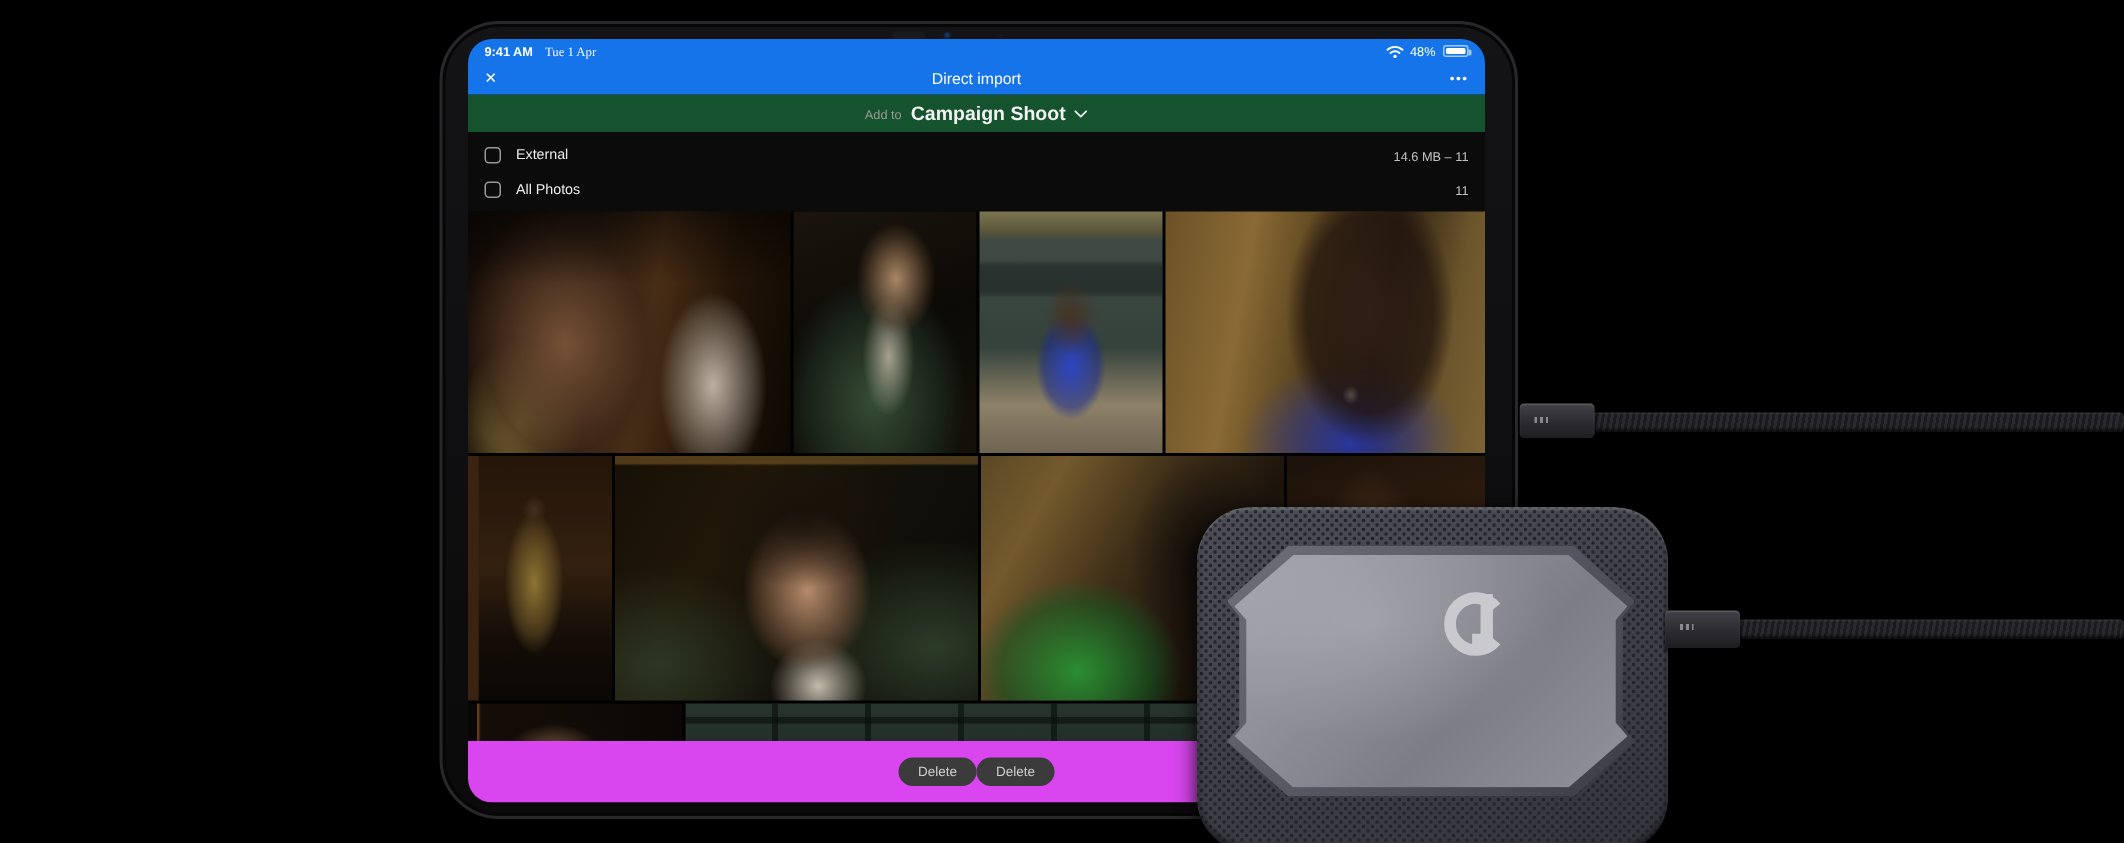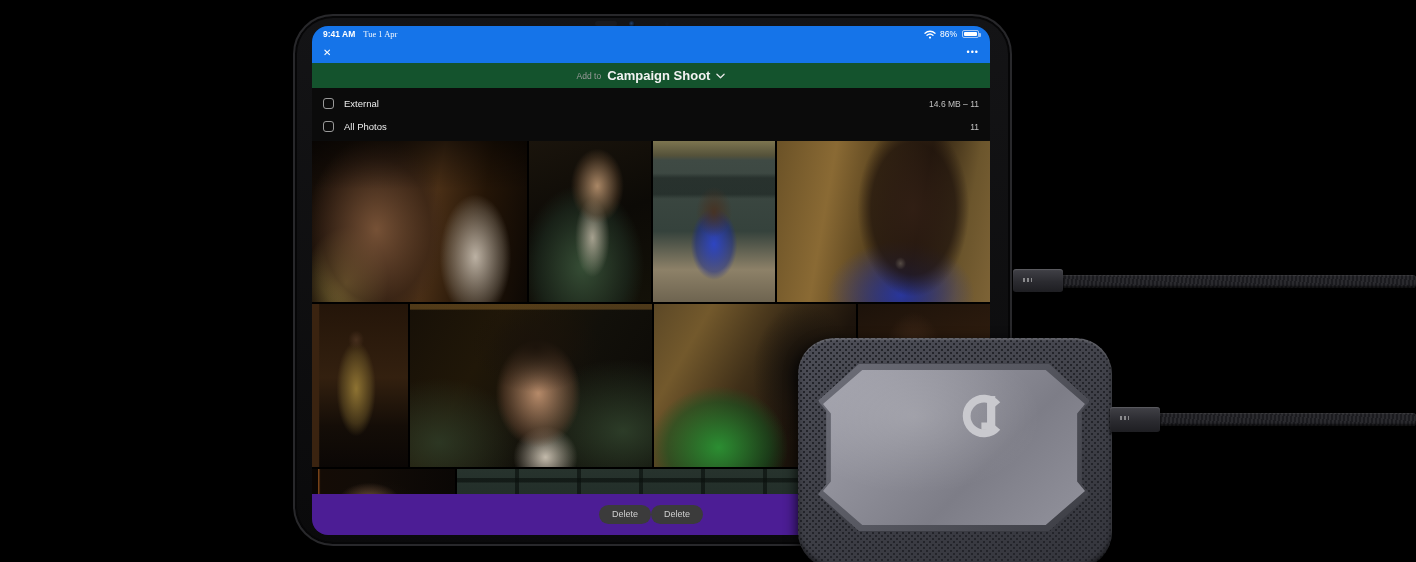--- a/index.html
+++ b/index.html
@@ -117,21 +117,21 @@
      radial-gradient(42px 24px at 40% 100%,rgba(152,112,82,.7),transparent 72%),
      radial-gradient(58px 34px at 44% 115%,rgba(22,15,10,1),transparent 75%),
      linear-gradient(90deg,#0a0603 0%,#0a0603 4%,#7a4418 4.5%,#140c06 6%,#120c07 40%,#0a0705 100%);}
   .ph-r3c2{background:
      repeating-linear-gradient(90deg,transparent 0 58px,rgba(10,16,13,.65) 58px 62px),
      linear-gradient(180deg,transparent 0 28%,rgba(12,18,15,.7) 30%,rgba(12,18,15,.7) 42%,transparent 45%),
      linear-gradient(180deg,#27332d 0%,#222e29 100%);}
   .ph-r3c3{background:linear-gradient(120deg,#241a10,#160f09 60%,#0e0a06 100%);}
 
   
-  .footer{position:absolute;left:0;right:0;bottom:0;height:41px;background:#4c1d95;
+  .footer{position:absolute;left:0;right:0;bottom:0;height:41px;background:#d946ef;
           display:flex;align-items:center;justify-content:center;gap:0;}
   .pill-btn{border:none;border-radius:10px;background:#3b3b3b;color:#cfcfcf;
             font-size:9px;padding:4px 13px;font-family:inherit;line-height:1.2;}
 
   
   .drive{position:absolute;left:798px;top:338px;width:314px;height:230px;border-radius:36px;
          background:
            radial-gradient(circle,#23242a 1.1px,transparent 1.4px),
            radial-gradient(circle,#23242a 1.1px,transparent 1.4px),
            linear-gradient(160deg,#4d4e57 0%,#404149 45%,#34353c 100%);
@@ -175,30 +175,31 @@
         <div class="left">
           <span data-interactable="false">9:41 AM</span>
           <span class="date" data-interactable="false">Tue 1 Apr</span>
         </div>
         <div class="right">
           <svg class="wifi" data-interactable="false" width="12" height="9" viewBox="0 0 12 9">
             <path d="M1 3.2 C3.8 0.6 8.2 0.6 11 3.2" stroke="#fff" stroke-width="1.3" fill="none" stroke-linecap="round"></path>
             <path d="M3 5.3 C4.7 3.8 7.3 3.8 9 5.3" stroke="#fff" stroke-width="1.3" fill="none" stroke-linecap="round"></path>
             <circle cx="6" cy="7.6" r="1.1" fill="#fff"></circle>
           </svg>
-          <span data-interactable="false">86%</span>
+          <span data-interactable="false">48%</span>
           <span class="battery" data-interactable="false">
             <span class="fill"></span>
               <span class="tip"></span>
           </span>
         </div>
       </div>
 
       <div class="appheader" data-interactable="false">
         <span class="close-x" data-interactable="true">✕</span>
+        <span class="app-title" data-interactable="false">Direct import</span>
         <span class="more-dots" data-interactable="true">•••</span>
       </div>
 
       <div class="addto" data-interactable="true">
         <span class="hint" data-interactable="false">Add to</span>
         <span class="album" data-interactable="true">Campaign Shoot</span>
         <svg class="chev" data-interactable="false" viewBox="0 0 10 6">
           <polyline points="1,1 5,5 9,1" stroke="#e8e8e8" stroke-width="1.4" fill="none" stroke-linecap="round" stroke-linejoin="round"></polyline>
         </svg>
       </div>

